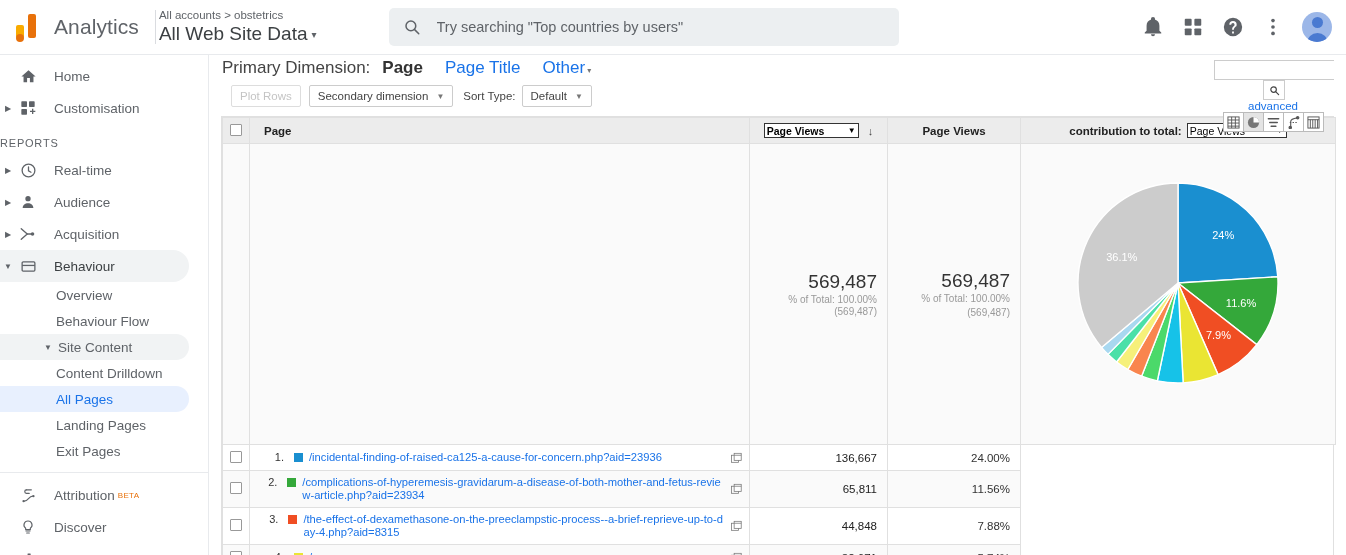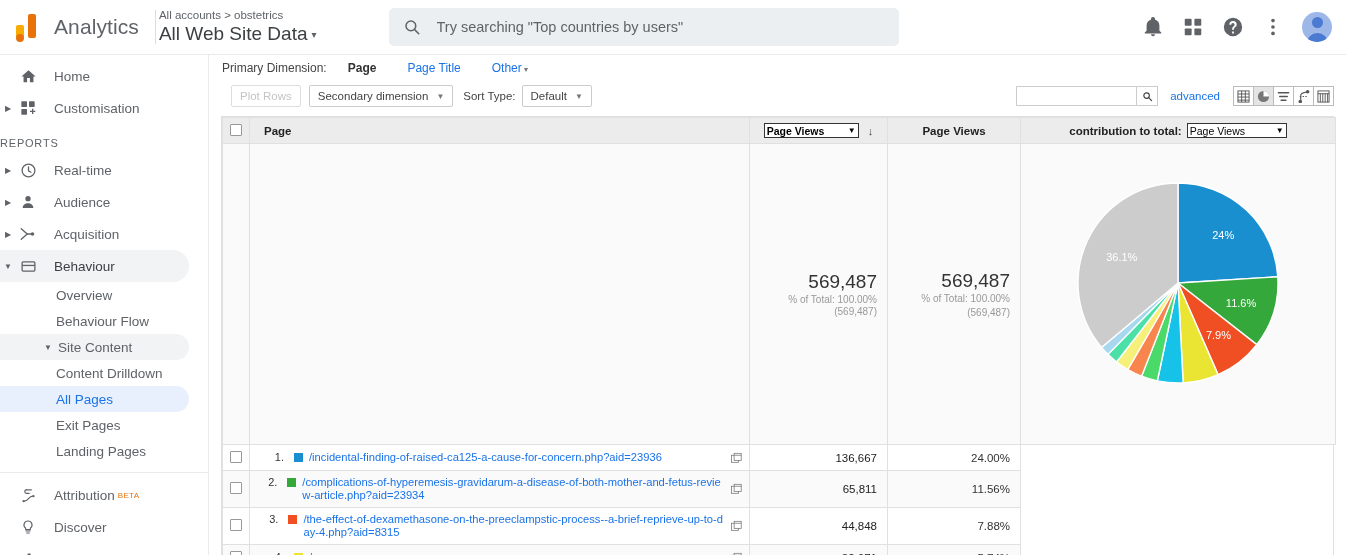--- a/index.html
+++ b/index.html
@@ -123,21 +123,21 @@
   }
 
   
   .main {
     position: absolute; top: 55px; left: 209px;
     width: 1137px; height: 500px;
     background: #fff;
   }
   .dimbar {
     height: 25px; padding-left: 13px; display: flex; align-items: center;
-    font-size: 12px; color: #444; gap: 15px; text-align: center;
+    font-size: 17px; color: #444; gap: 6px; text-align: center;
   }
   .dimbar .lbl { color: #444; }
   .dimbar .cur {
     font-weight: bold; color: #333; margin-left: 6px; position: relative;
   }
   .dimbar .lnk { color: #1a73e8; margin-left: 16px; cursor: pointer; }
   .dimbar .lnk.other::after {
     content: ' \25BE'; font-size: 8px; color: #777;
   }
   .toolbar {
@@ -146,21 +146,21 @@
   }
   .btnbox {
     border: 1px solid #ccc; background: #fff; height: 22px;
     display: flex; align-items: center; padding: 0 8px;
     font-size: 11.5px; color: #444; border-radius: 2px; cursor: pointer;
   }
   .btnbox.disabled { color: #c4c4c4; border-color: #ddd; cursor: default; }
   .btnbox .dcaret { margin-left: 8px; font-size: 8px; color: #777; }
   .sorttype { font-size: 11.5px; color: #444; margin: 0 6px 0 10px; }
   .toolright {
-    margin-left: auto; display: flex; align-items: center; padding-right: 12px;
+    margin-left: auto; display: flex; align-items: center; padding-right: 12px; flex-direction: column;
   }
   .findbox {
     width: 120px; height: 20px; border: 1px solid #ccc; border-right: none;
     background: #fff;
   }
   .findbtn {
     width: 22px; height: 20px; border: 1px solid #ccc; background: #fff;
     display: flex; align-items: center; justify-content: center; cursor: pointer;
   }
   .advanced {
@@ -387,24 +387,24 @@
     <span class="subcaret">▼</span>
     <span>Site Content</span>
   </div>
   <div class="sub-item">
     <span>Content Drilldown</span>
   </div>
   <div class="sub-item selected">
     <span>All Pages</span>
   </div>
   <div class="sub-item">
+    <span>Landing Pages</span>
+  </div>
+  <div class="sub-item">
     <span>Exit Pages</span>
-  </div>
-  <div class="sub-item">
-    <span>Landing Pages</span>
   </div>
 
   <div class="nav-sep"></div>
 
   <div class="nav-item pad-noarrow">
     <div class="navicon">
       <svg width="17" height="17" viewBox="0 0 24 24" fill="none" stroke="#5f6368" stroke-width="1.7">
         <path d="M6 20c6 0 6-7 12-7" stroke-linecap="round"></path>
         <path d="M9 4h7" stroke-linecap="round"></path>
           <path d="M9 4c-3 0-3 5 0 5h4" stroke-linecap="round"></path>

